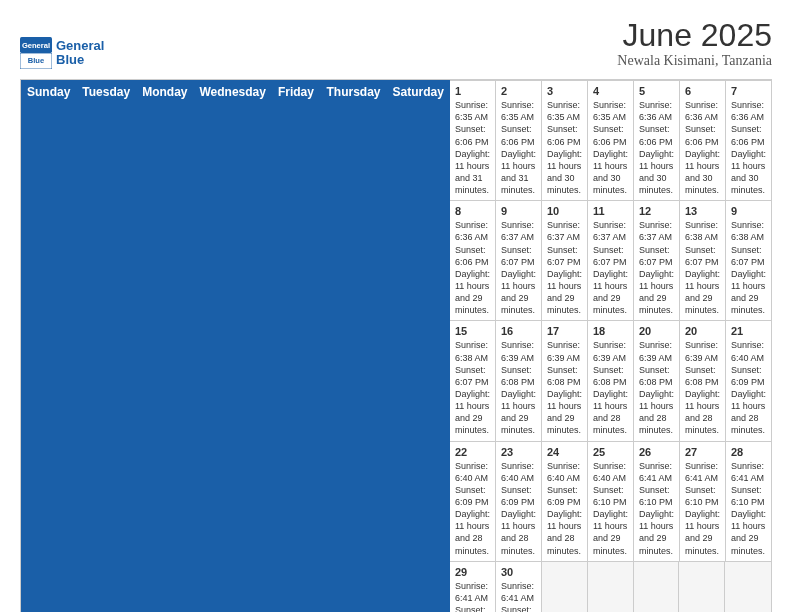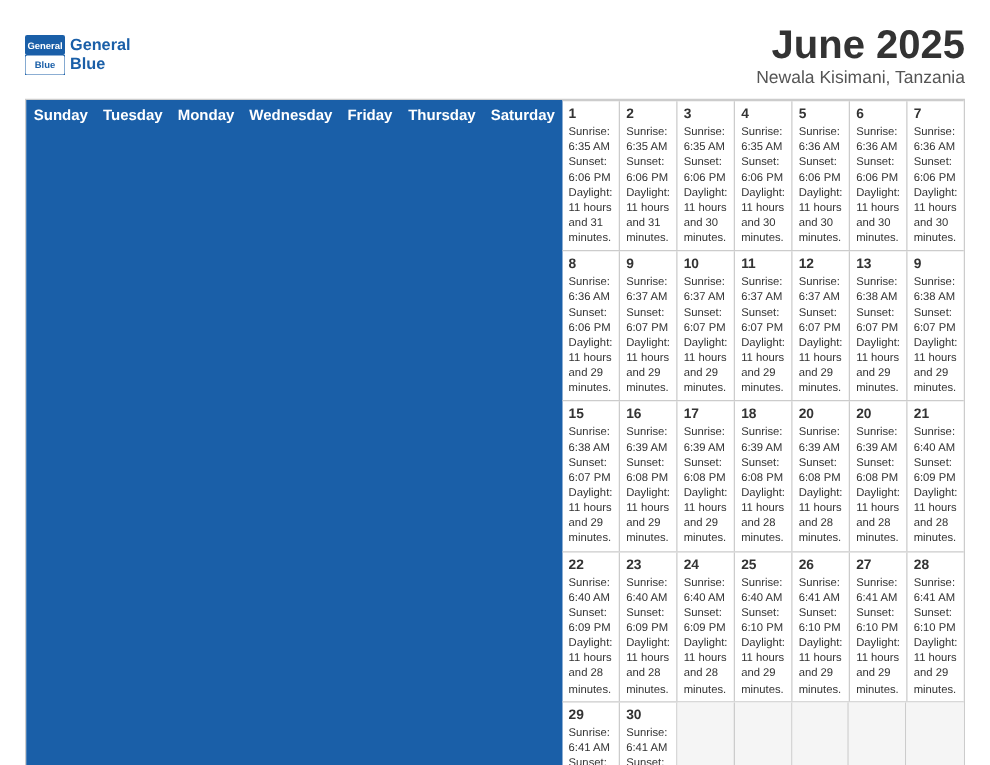--- a/index.html
+++ b/index.html
@@ -13,21 +13,21 @@
     .page {
       width: 792px;
       height: 612px;
       padding: 18px 20px 12px 20px;
       display: flex;
       flex-direction: column;
     }
     .header {
       display: flex;
       justify-content: space-between;
-      align-items: center;
+      align-items: flex-end;
       margin-bottom: 10px;
     }
     .logo {
       display: flex;
       align-items: center;
       gap: 4px;
     }
     .logo-text {
       font-size: 13px;
       font-weight: bold;
@@ -36,27 +36,28 @@
     }
     .logo-icon {
       width: 32px;
       height: 32px;
     }
     .title-block {
       text-align: right;
     }
     .main-title {
       font-size: 32px;
-      font-weight: bold;
+      font-weight: normal;
       color: #333;
       line-height: 1.1;
     }
     .subtitle {
       font-size: 14px;
       color: #555;
+      font-family: Liberation Serif, serif;
     }
     .calendar {
       flex: 1;
       display: flex;
       flex-direction: row;
       border: 1px solid #ccc;
     }
     .cal-header {
       display: grid;
       grid-template-columns: repeat(7, 1fr);

